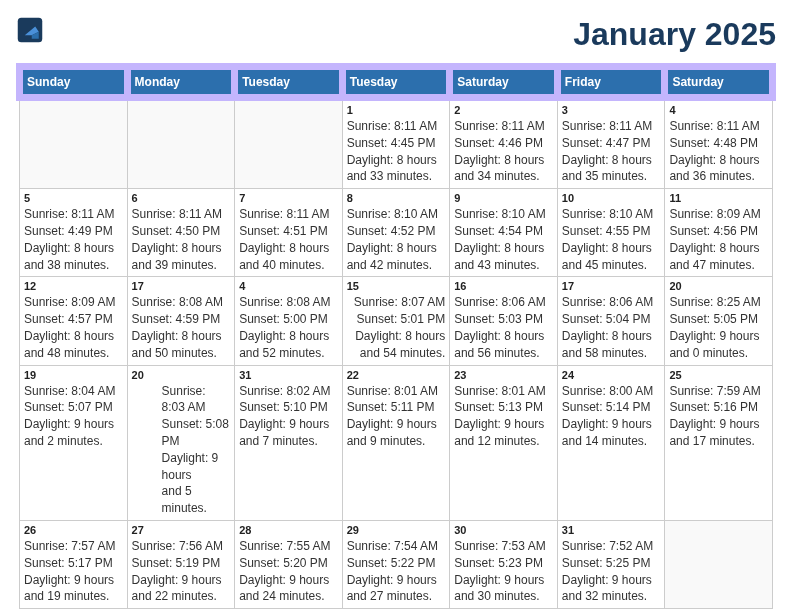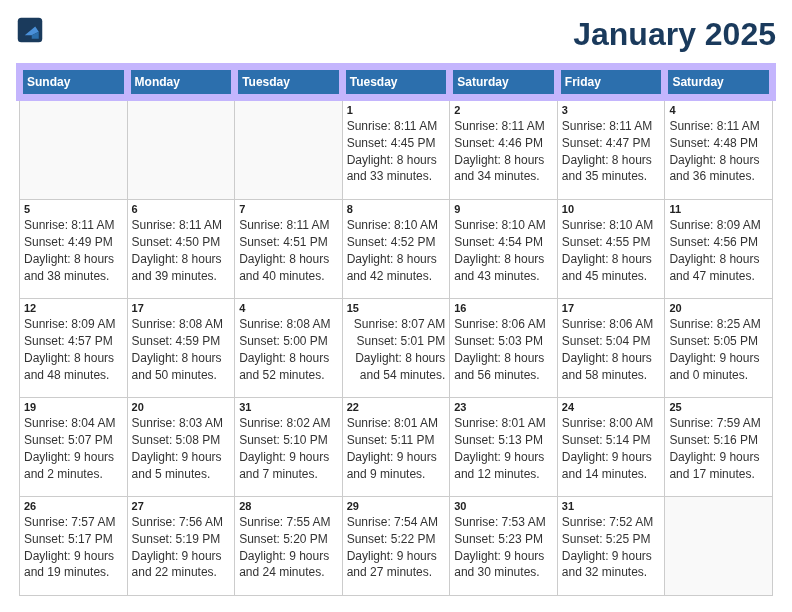--- a/index.html
+++ b/index.html
@@ -261,21 +261,21 @@
         <tr>
           <td>
             <div class="day-num">19</div>
             <div class="day-info" style="white-space: pre-line;">Sunrise: 8:04 AM
 Sunset: 5:07 PM
 Daylight: 9 hours
 and 2 minutes.</div>
           </td>
           <td>
             <div class="day-num">20</div>
-            <div class="day-info" style="white-space: pre-line;">Sunrise: 8:03 AM
+            <div class="day-info" style="white-space: pre-line; margin-left: 30px;">Sunrise: 8:03 AM
 Sunset: 5:08 PM
 Daylight: 9 hours
 and 5 minutes.</div>
           </td>
           <td>
             <div class="day-num">31</div>
             <div class="day-info" style="white-space: pre-line;">Sunrise: 8:02 AM
 Sunset: 5:10 PM
 Daylight: 9 hours
 and 7 minutes.</div>

